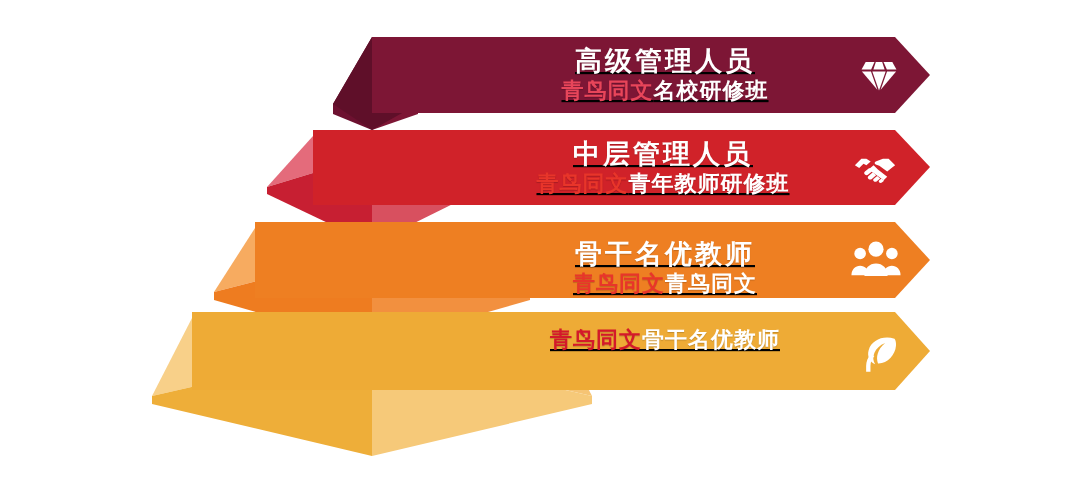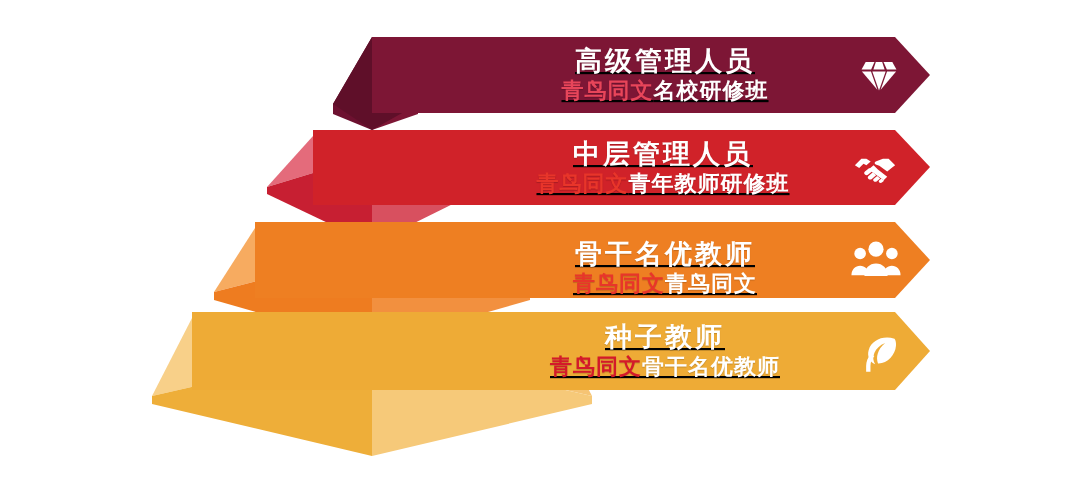--- a/index.html
+++ b/index.html
@@ -151,21 +151,20 @@
         <circle cx="14" cy="20" r="8"></circle>
         <path d="M2 50 c0-8 5.4-13 12-13 s12 5 12 13 z"></path>
         <circle cx="58" cy="20" r="8"></circle>
         <path d="M46 50 c0-8 5.4-13 12-13 s12 5 12 13 z"></path>
         <circle cx="36" cy="14" r="10.5"></circle>
         <path d="M20 51 c0-10.5 7-17 16-17 s16 6.5 16 17 z"></path>
       </svg>
     </div>
 
     <div class="banner-text tier4" style="left:490px; top:323px; width:350px;">
-      <span class="title-line">种子教师</span>
       <span class="sub-line"><span class="brand">青鸟同文</span><span>骨干名优教师</span></span>
     </div>
     <div class="icon-box" style="left:856px; top:330px; width:44px; height:46px;">
       <svg viewBox="0 0 60 64" fill="#ffffff">
         <path d="M53 12 c-16 -5 -32 2 -36 16 -2.5 8.6 1.6 16.6 9 19.6 C20 38 25 24 40 18 c-11 9 -13 20 -10 28.5 C43 47 54 35 55 22 c.4 -4 -.4 -8 -2 -10 z"></path>
         <path d="M20 34 c-4 4 -6.5 9.5 -6.5 16 v8 h6 v-8 c0 -5.5 2 -10.5 5.5 -14 z"></path>
       </svg>
     </div>
 
   </div>

